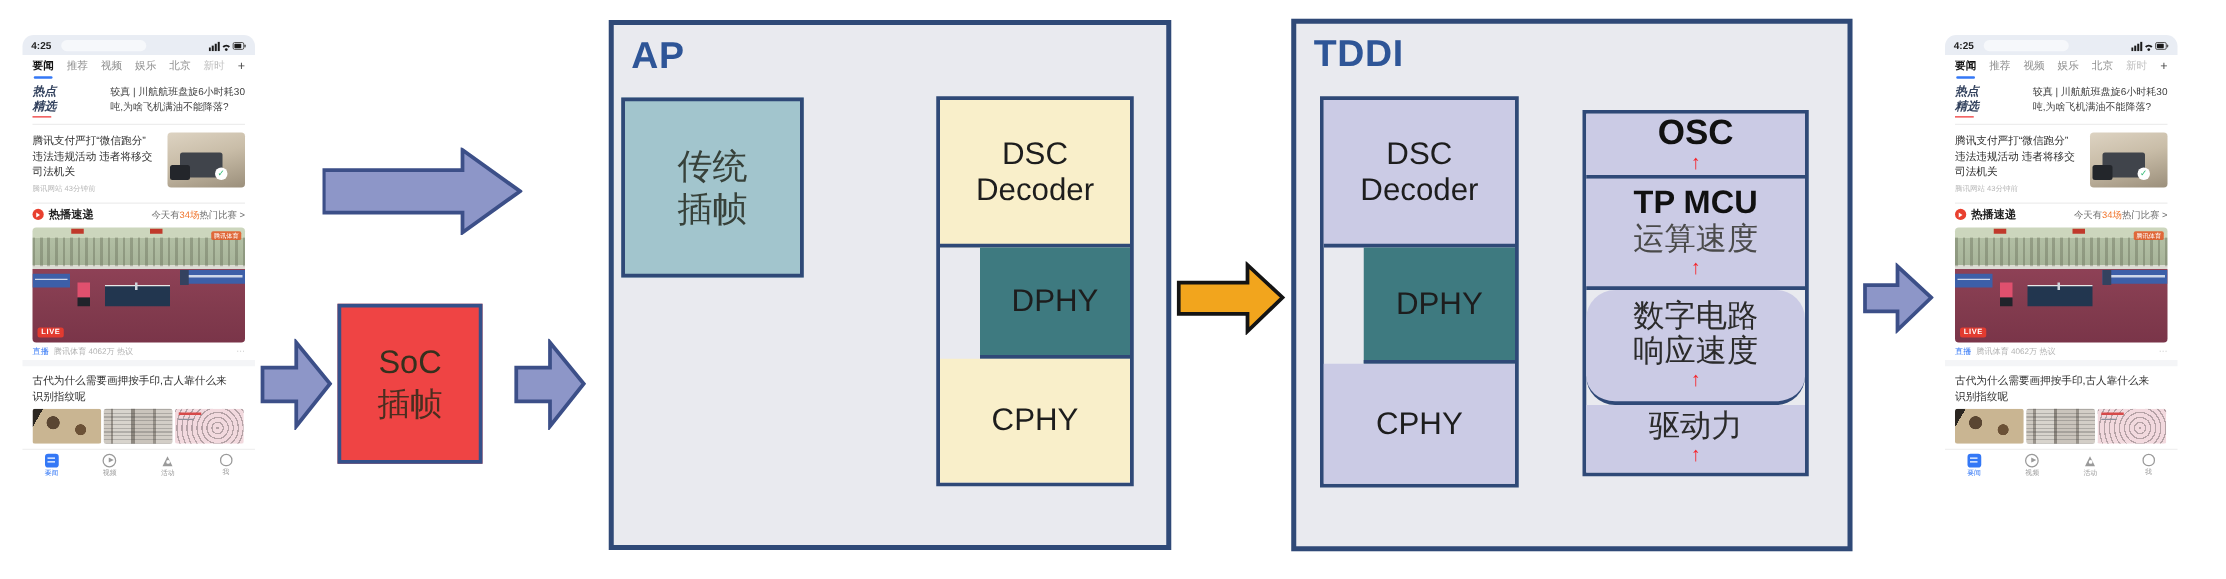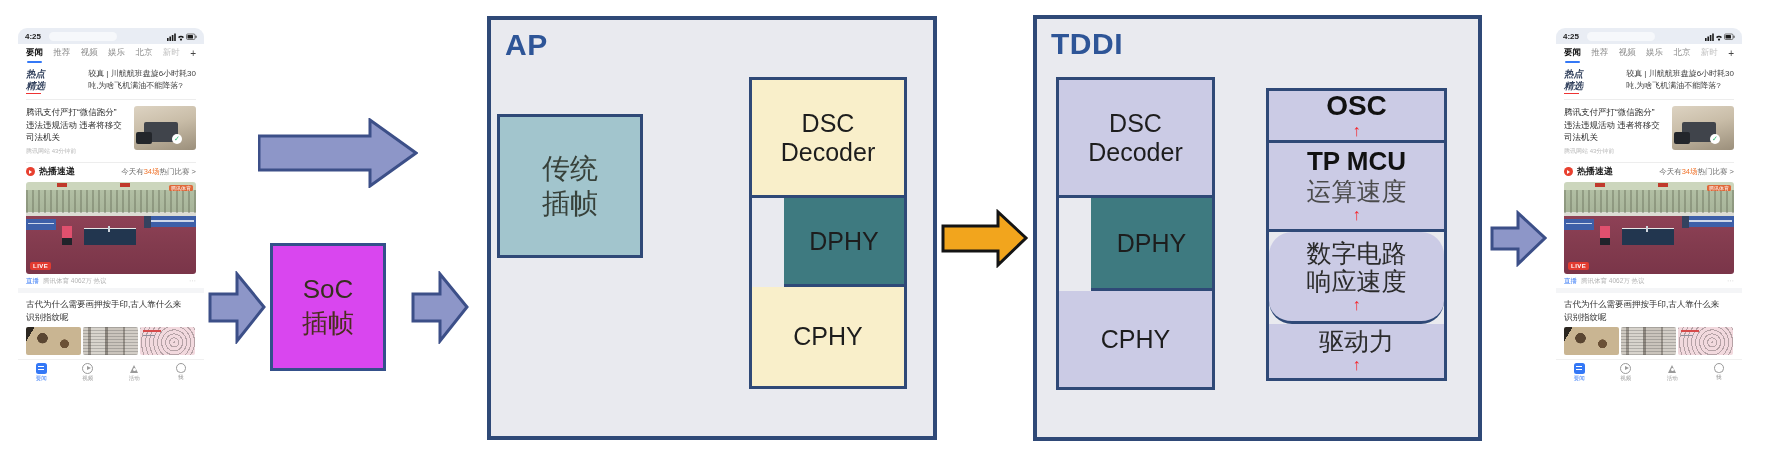--- a/index.html
+++ b/index.html
@@ -5,36 +5,36 @@
   * { margin:0; padding:0; box-sizing:border-box; }
   html,body { background:#fff; }
   body { font-family:"Liberation Sans","DejaVu Sans",sans-serif; }
   .canvas { position:relative; width:1781px; height:463px; background:#fff; overflow:hidden; }
 
   
   .big-box { position:absolute; background:#e9eaef; border:4px solid #2f4977; }
   .big-box .box-title { position:absolute; left:14px; top:8px; font-size:30px; font-weight:600; color:#2e5597; letter-spacing:.5px; }
 
   .legacy-box { position:absolute; left:6px; top:58px; width:146px; height:144px; background:#a2c5cd; border:3px solid #2f4977;
-                display:flex; flex-direction:column; align-items:center; justify-content:center;margin-top:36px; }
+                display:flex; flex-direction:column; align-items:center; justify-content:center; }
   .legacy-box span { display:block; font-size:28px; color:#37413a; line-height:1.25; }
 
   .stack { position:absolute; border:3px solid #2f4977; }
   .cell { display:flex; flex-direction:column; align-items:center; justify-content:center; border-bottom:3px solid #2f4977; text-align:center; }
   .cell:last-child { border-bottom:none; }
   .cell span { display:block; line-height:1.15; }
   .cream { background:#f9efca; }
   .teal  { background:#3e7a80;margin-left:32px; }
   .lav   { background:#cbcbe5; }
   .cell .t-en { font-size:25px; color:#1d1d1d; }
   .cell .t-bold { font-size:26px; font-weight:700; color:#111; }
   .cell .t-cn { font-size:25px; color:#2b2b2b; }
   .up { color:#f5262c; font-weight:700; }
 
-  .soc-box { position:absolute; left:270px; top:243px; width:116px; height:128px; background:#d946ef; border:3px solid #34508a;
+  .soc-box { position:absolute; left:270px; top:243px; width:116px; height:128px; background:#ef4444; border:3px solid #34508a;
              display:flex; flex-direction:column; align-items:center; justify-content:center; }
   .soc-box span { display:block; font-size:26px; color:#35301d; line-height:1.3; }
   .soc-box span:last-child { color:#4a2e20; }
 
   .flow-arrow { position:absolute; }
 
   
   .phone { position:absolute; width:186px; background:#fff; font-family:"Liberation Sans","DejaVu Sans",sans-serif; }
   .p-status { height:16px; background:#e9edf4; border-radius:9px 9px 0 0; display:flex; align-items:center; padding:0 7px; }
   .p-time { font-size:8px; font-weight:700; color:#222; }

